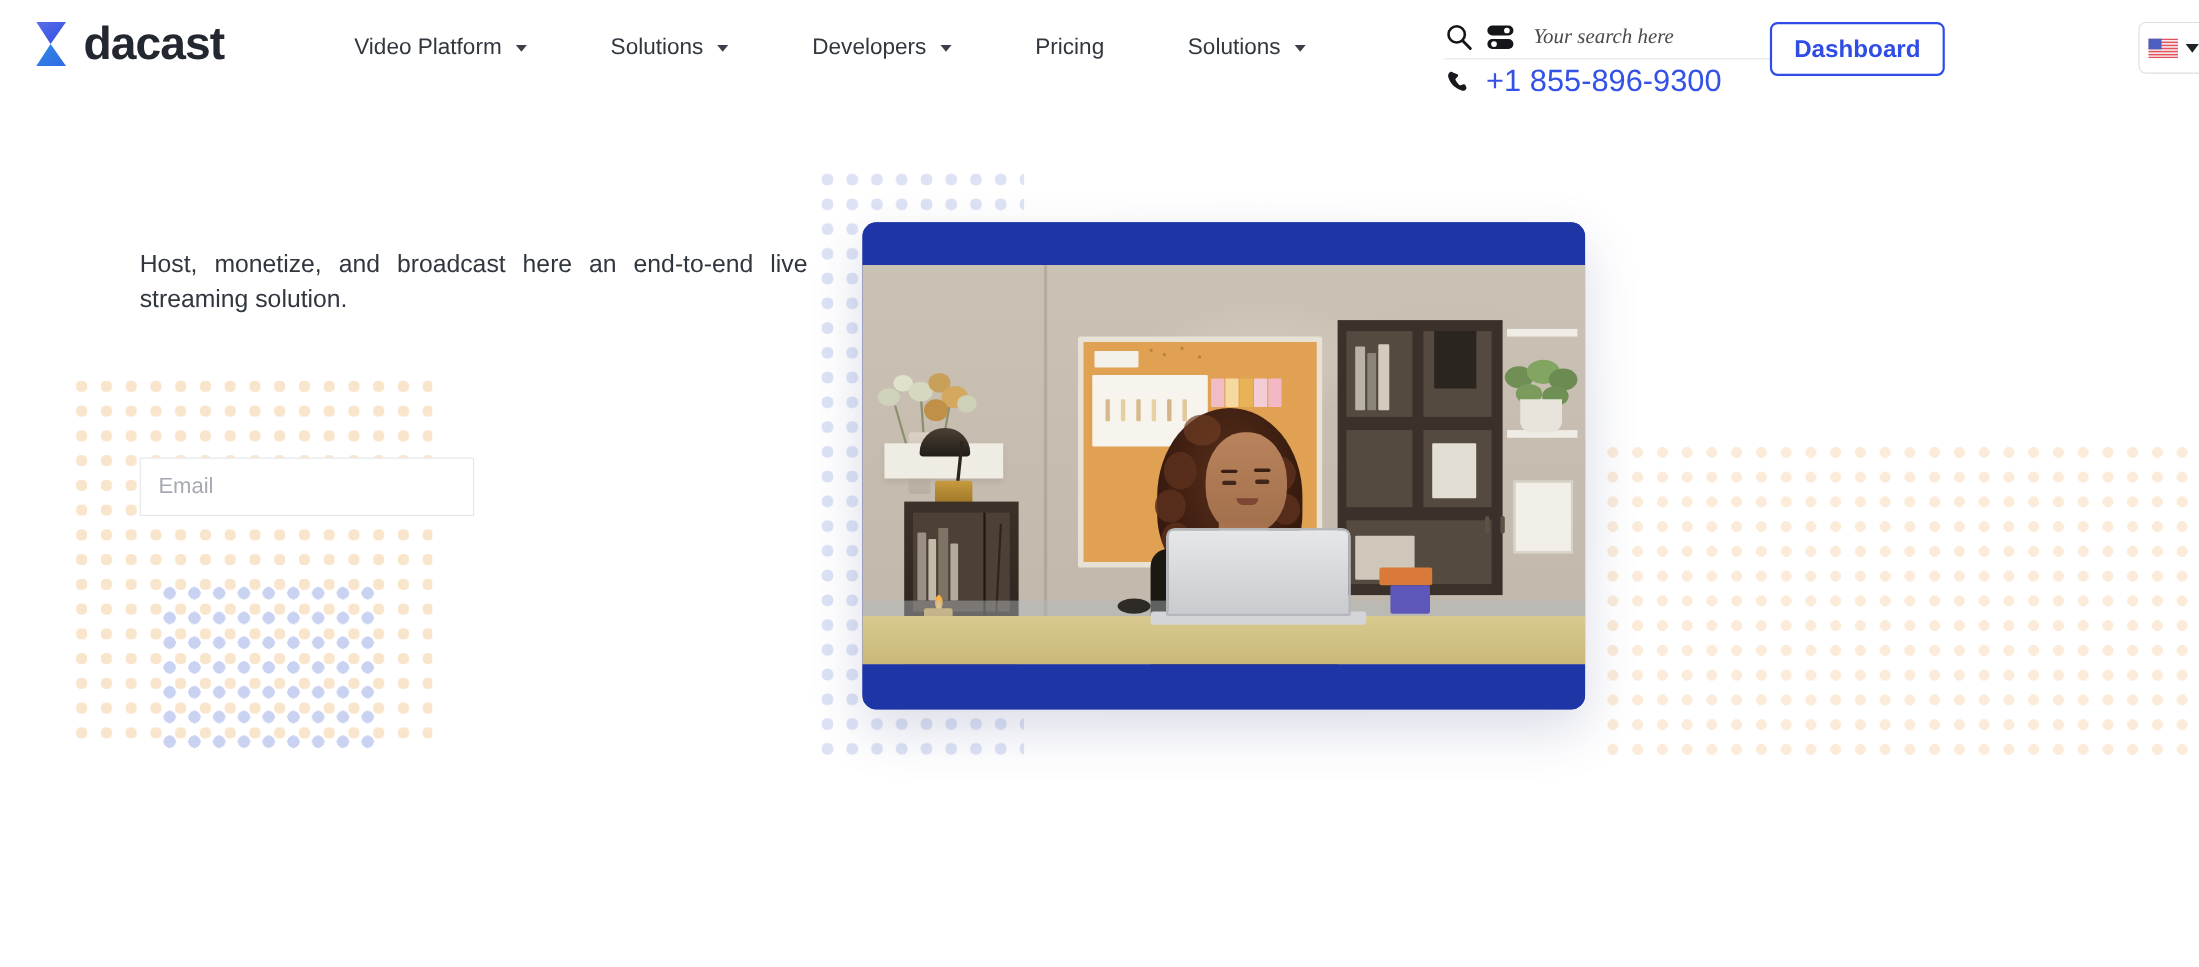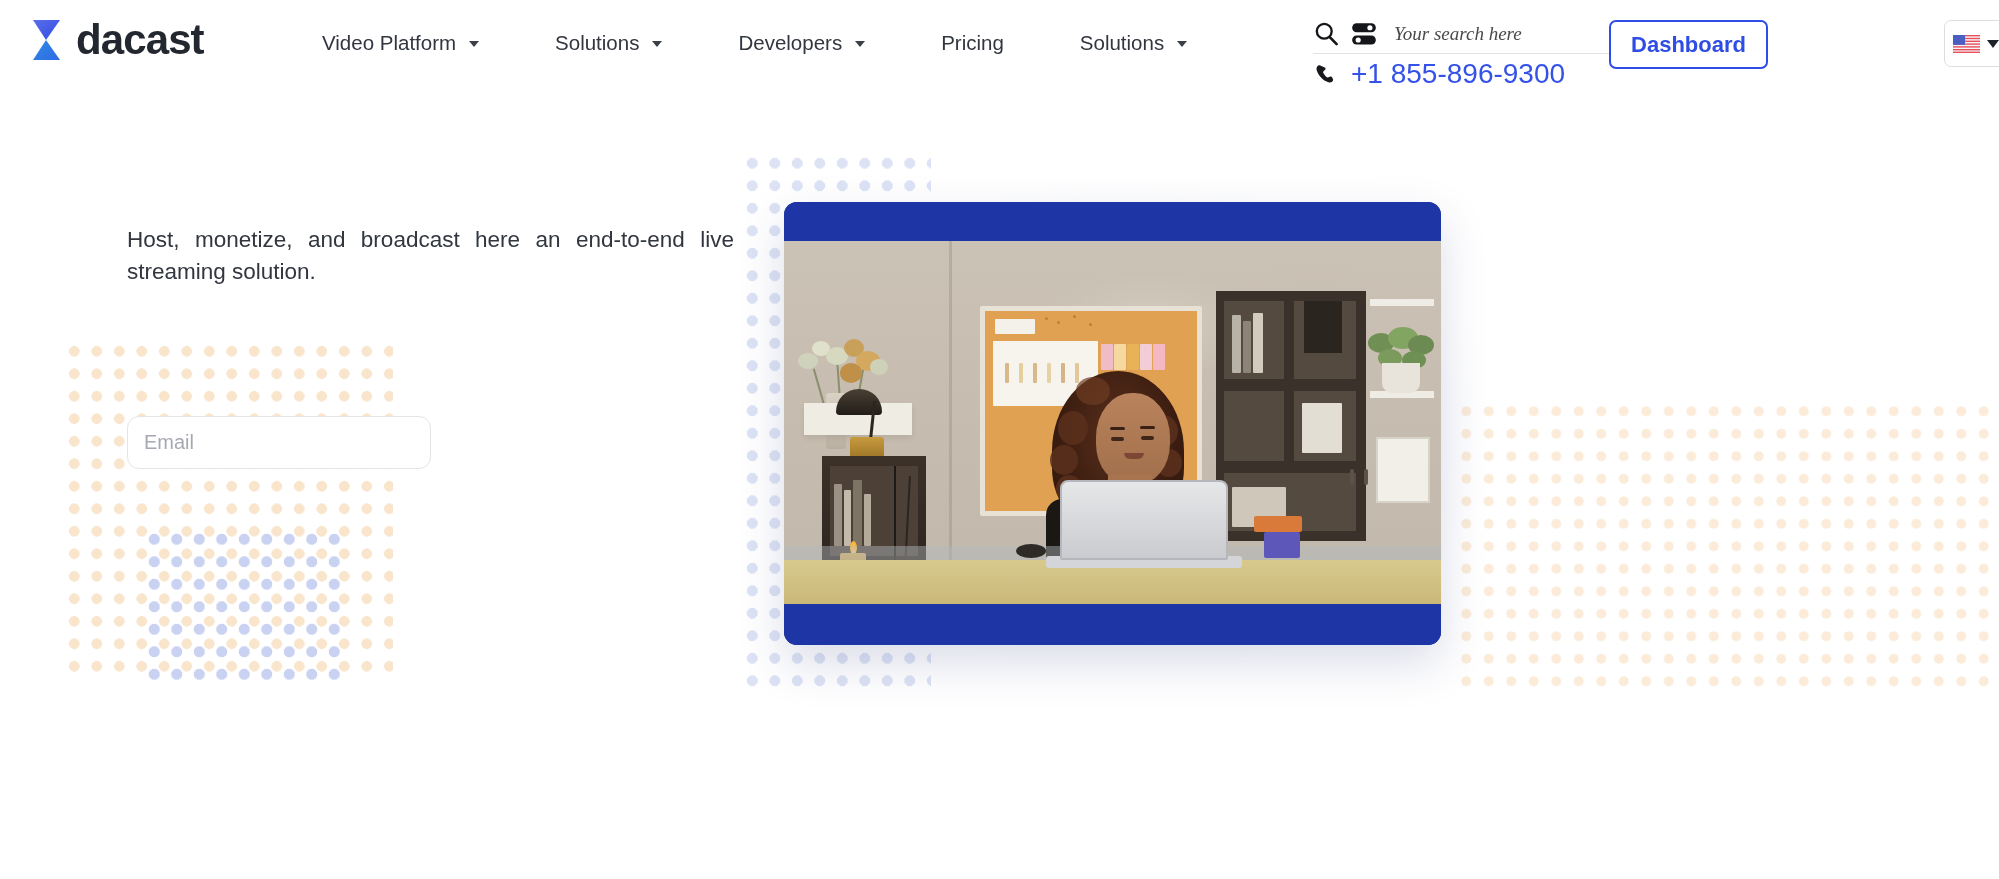--- a/index.html
+++ b/index.html
@@ -163,21 +163,21 @@
     text-align: justify;
   }
 
   .form-row {
     position: absolute; left: 127px; top: 416px;
     display: flex; align-items: center; gap: 24px;
     z-index: 7;
   }
   .email-input {
     width: 304px; height: 53px;
-    border: 1.5px solid #e4e5e9; border-radius: 12px;
+    border: 1.5px solid #e4e5e9; border-radius: 0;
     background: #fff;
     padding: 0 16px;
     font-size: 20px; color: #31363f;
     font-family: "Liberation Sans", sans-serif;
     outline: none;
   }
   .email-input::placeholder { color: #a6a9b2; opacity: 1; }
   .btn-start {
     width: 190px; height: 61px;
     background: #2f4ce5; color: #fff;

